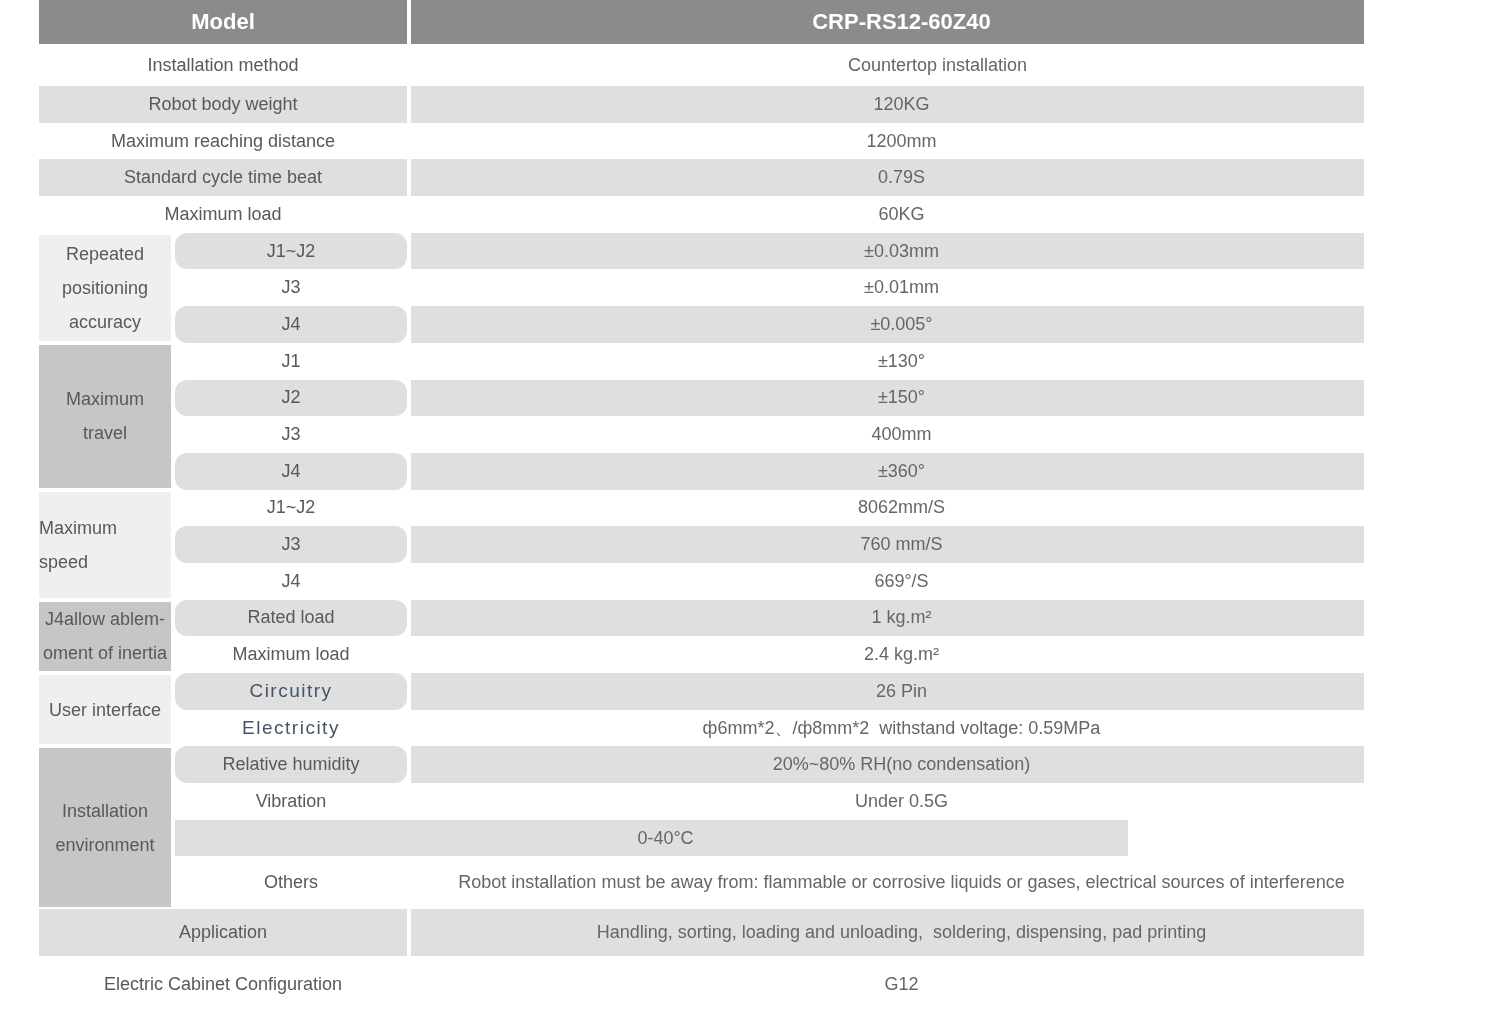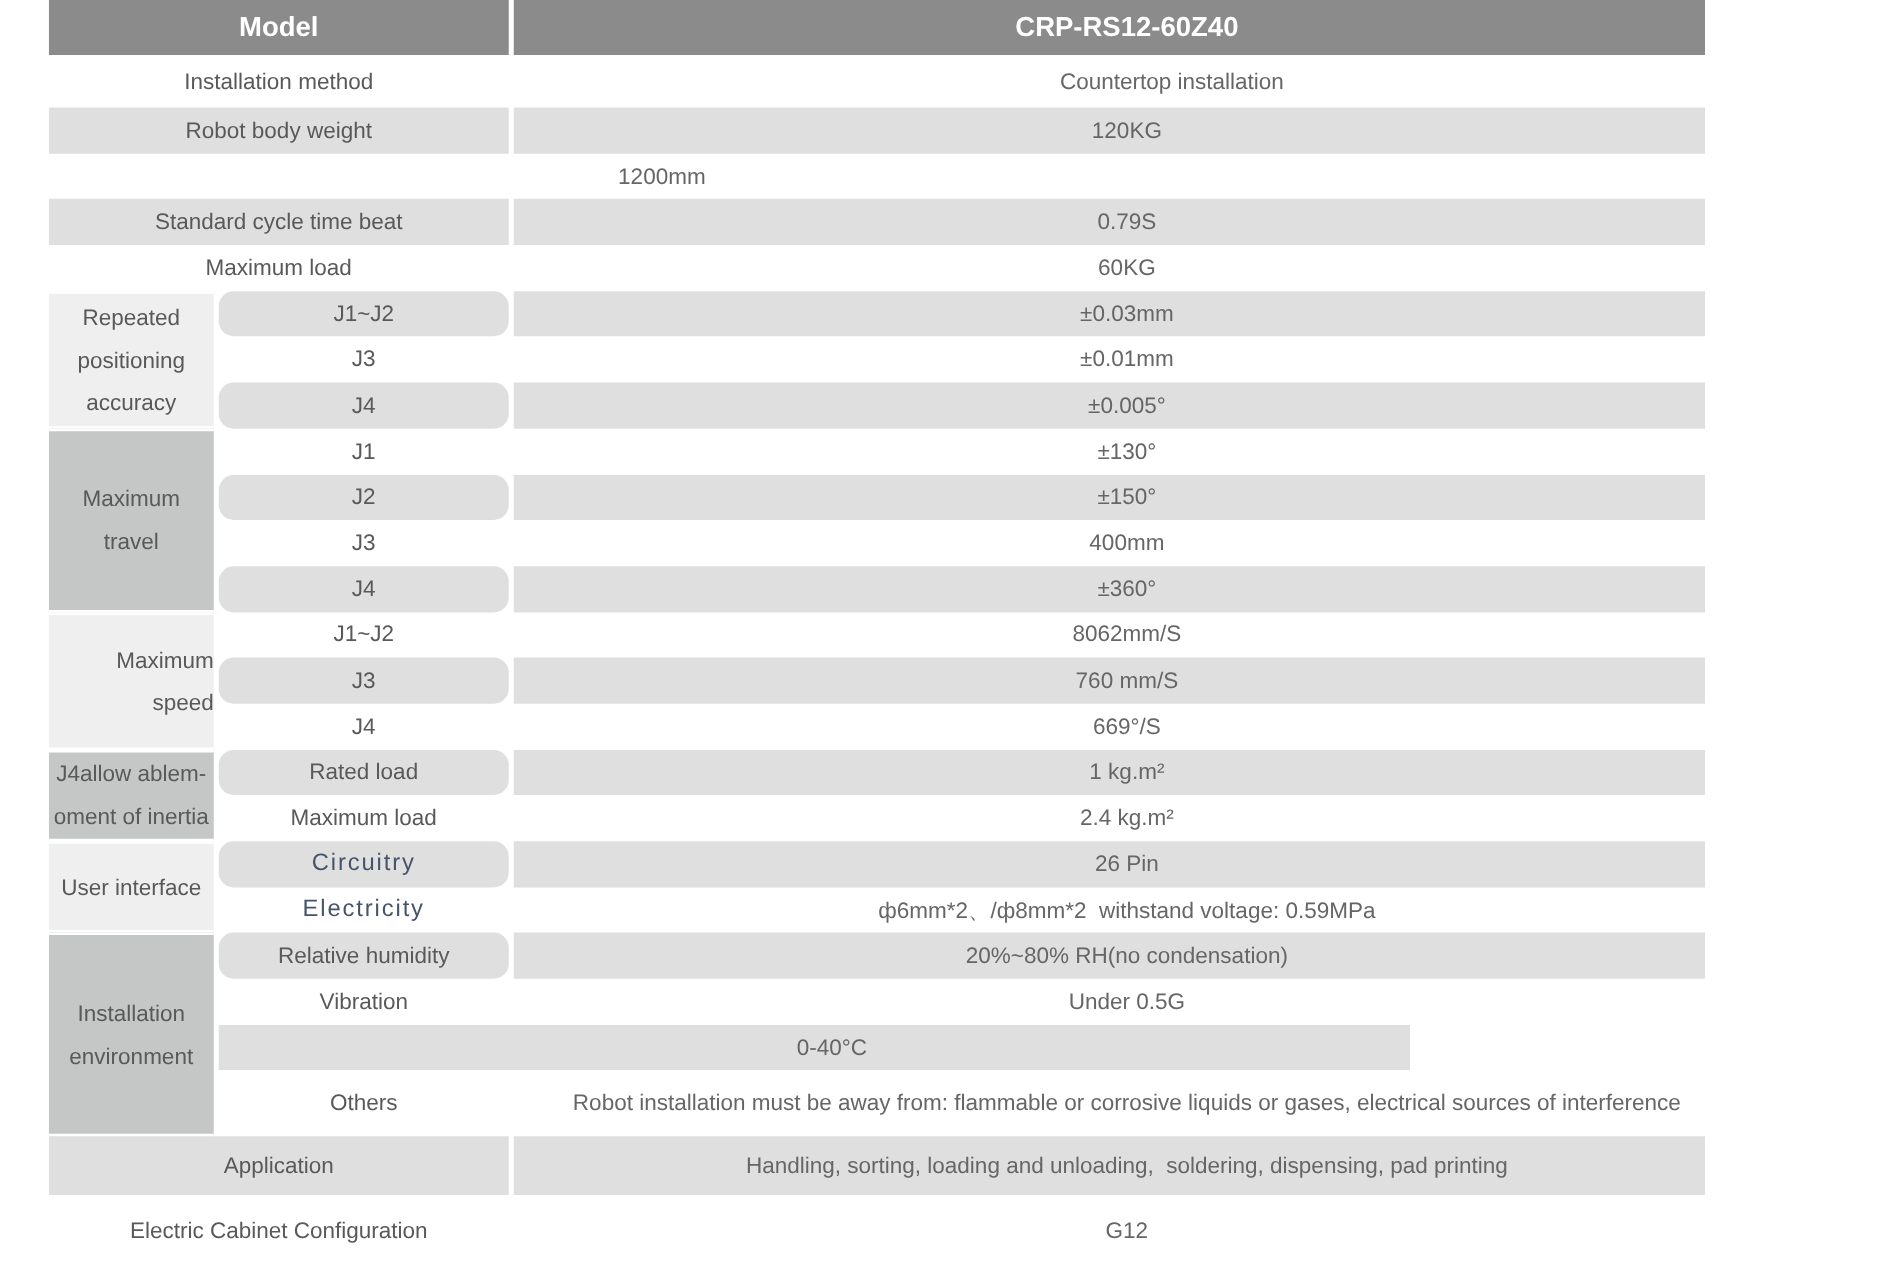--- a/index.html
+++ b/index.html
@@ -21,21 +21,21 @@
   }
   .band{display:flex;gap:4px;width:1325px;}
   .cell{
     display:flex;align-items:center;justify-content:center;
     box-sizing:border-box;font-size:18px;
   }
   
   .label-merged{width:368px;flex:0 0 368px;}
   .groupcell{width:132px;flex:0 0 132px;flex-direction:column;
     border-top:2px solid #fff;border-bottom:2px solid #fff;
-    text-align:right;line-height:34px;}
+    text-align:left;line-height:34px;}
   .subcol{display:flex;flex-direction:column;flex:1;}
   .subrow{display:flex;gap:4px;}
   .sub{width:232px;flex:0 0 232px;border-radius:12px;}
   .value{width:953px;flex:0 0 953px;color:var(--value-text);white-space:pre-wrap;padding-left:28px;}
   
   .h44{height:44px;} .h42{height:42px;gap:40px;} .hstd{height:36.7px;}
   .h53{height:53px;} .h47{height:47px;border-radius:20px;} .h57{height:57px;}
   
   .header-band .cell{
     background:var(--header-bg);color:var(--header-text);
@@ -59,20 +59,21 @@
 
   <div class="band h42">
     <div class="cell label-merged">Installation method</div>
     <div class="cell value">Countertop installation</div>
   </div>
   <div class="band hstd alt">
     <div class="cell label-merged">Robot body weight</div>
     <div class="cell value">120KG</div>
   </div>
   <div class="band hstd">
+    <div class="cell label-merged">Maximum reaching distance</div>
     <div class="cell value">1200mm</div>
   </div>
   <div class="band hstd alt">
     <div class="cell label-merged">Standard cycle time beat</div>
     <div class="cell value">0.79S</div>
   </div>
   <div class="band hstd">
     <div class="cell label-merged">Maximum load</div>
     <div class="cell value">60KG</div>
   </div>

